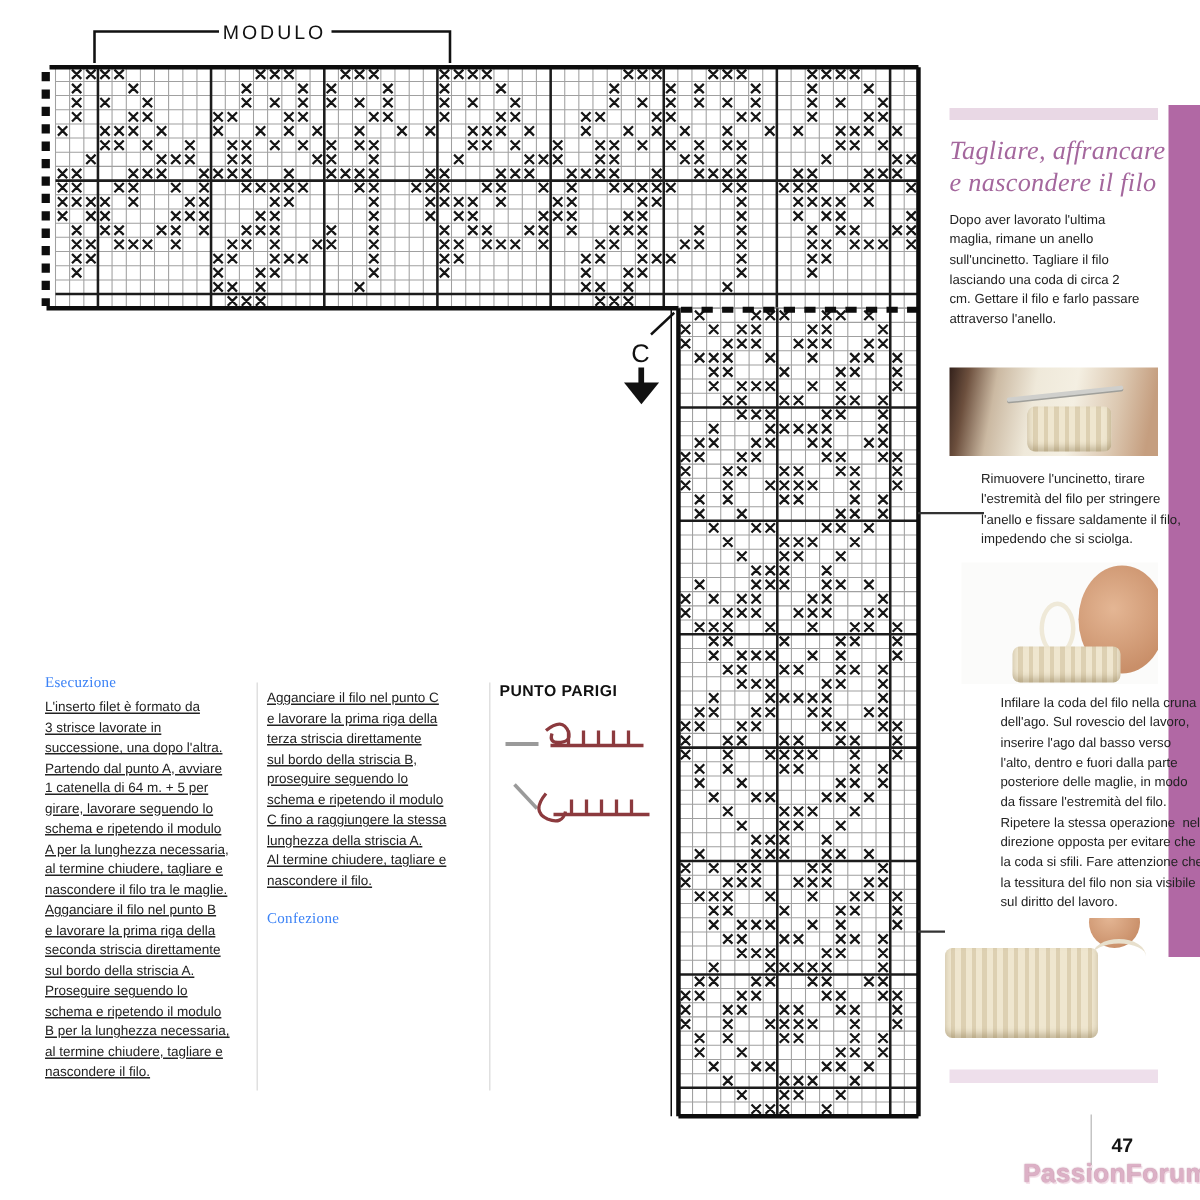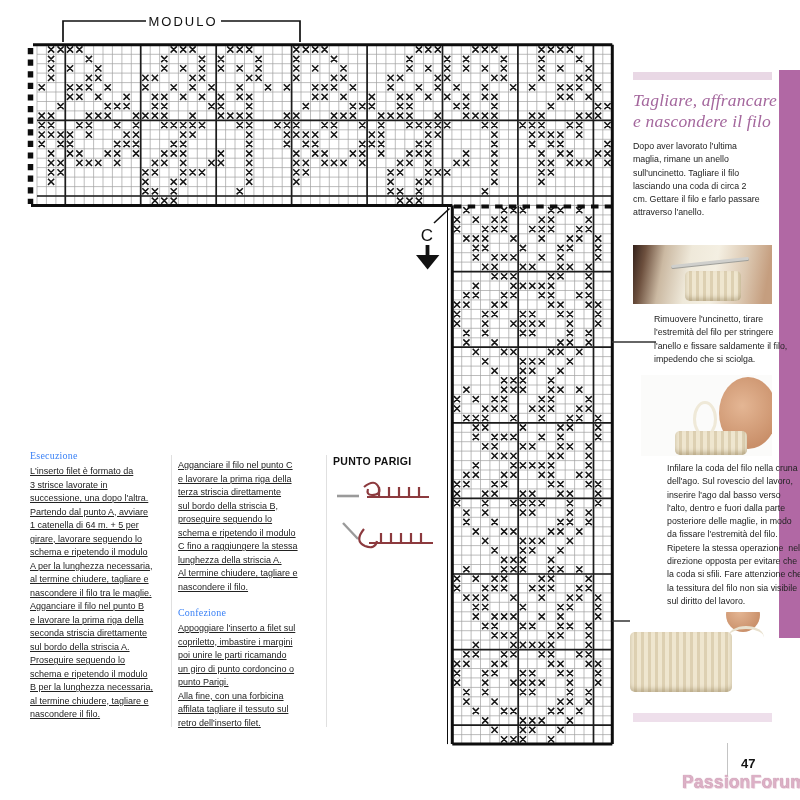--- a/index.html
+++ b/index.html
@@ -105,28 +105,20 @@
 e lavorare la prima riga della
 terza striscia direttamente
 sul bordo della striscia B,
 proseguire seguendo lo
 schema e ripetendo il modulo
 C fino a raggiungere la stessa
 lunghezza della striscia A.
 Al termine chiudere, tagliare e
 nascondere il filo.</div>
     <div class="serif-head" style="margin-top:13px">Confezione</div>
-    <div class="body-text">Appoggiare l'inserto a filet sul
-copriletto, imbastire i margini
-poi unire le parti ricamando
-un giro di punto cordoncino o
-punto Parigi.
-Alla fine, con una forbicina
-affilata tagliare il tessuto sul
-retro dell'inserto filet.</div>
   </div>
 
   <div class="abs" style="left:333px;top:455px;width:115px">
     <div class="punto-head">PUNTO PARIGI</div>
     <svg width="112" height="102" viewBox="0 0 112 102">
 
       <line x1="4" y1="29" x2="26" y2="29" stroke="#9a9a9a" stroke-width="2.6"></line>
       <path d="M31,20 q11,-9 15,1 q2,7 -7,7 q-6,0 -4,-6" fill="none" stroke="var(--stitch,#8c3a3e)" stroke-width="2.2"></path>
       <path d="M34,30 H96 M46,30 V20 M56,30 V20 M66,30 V20 M76,30 V20 M86,30 V20" fill="none" stroke="var(--stitch,#8c3a3e)" stroke-width="2.2"></path>
 

